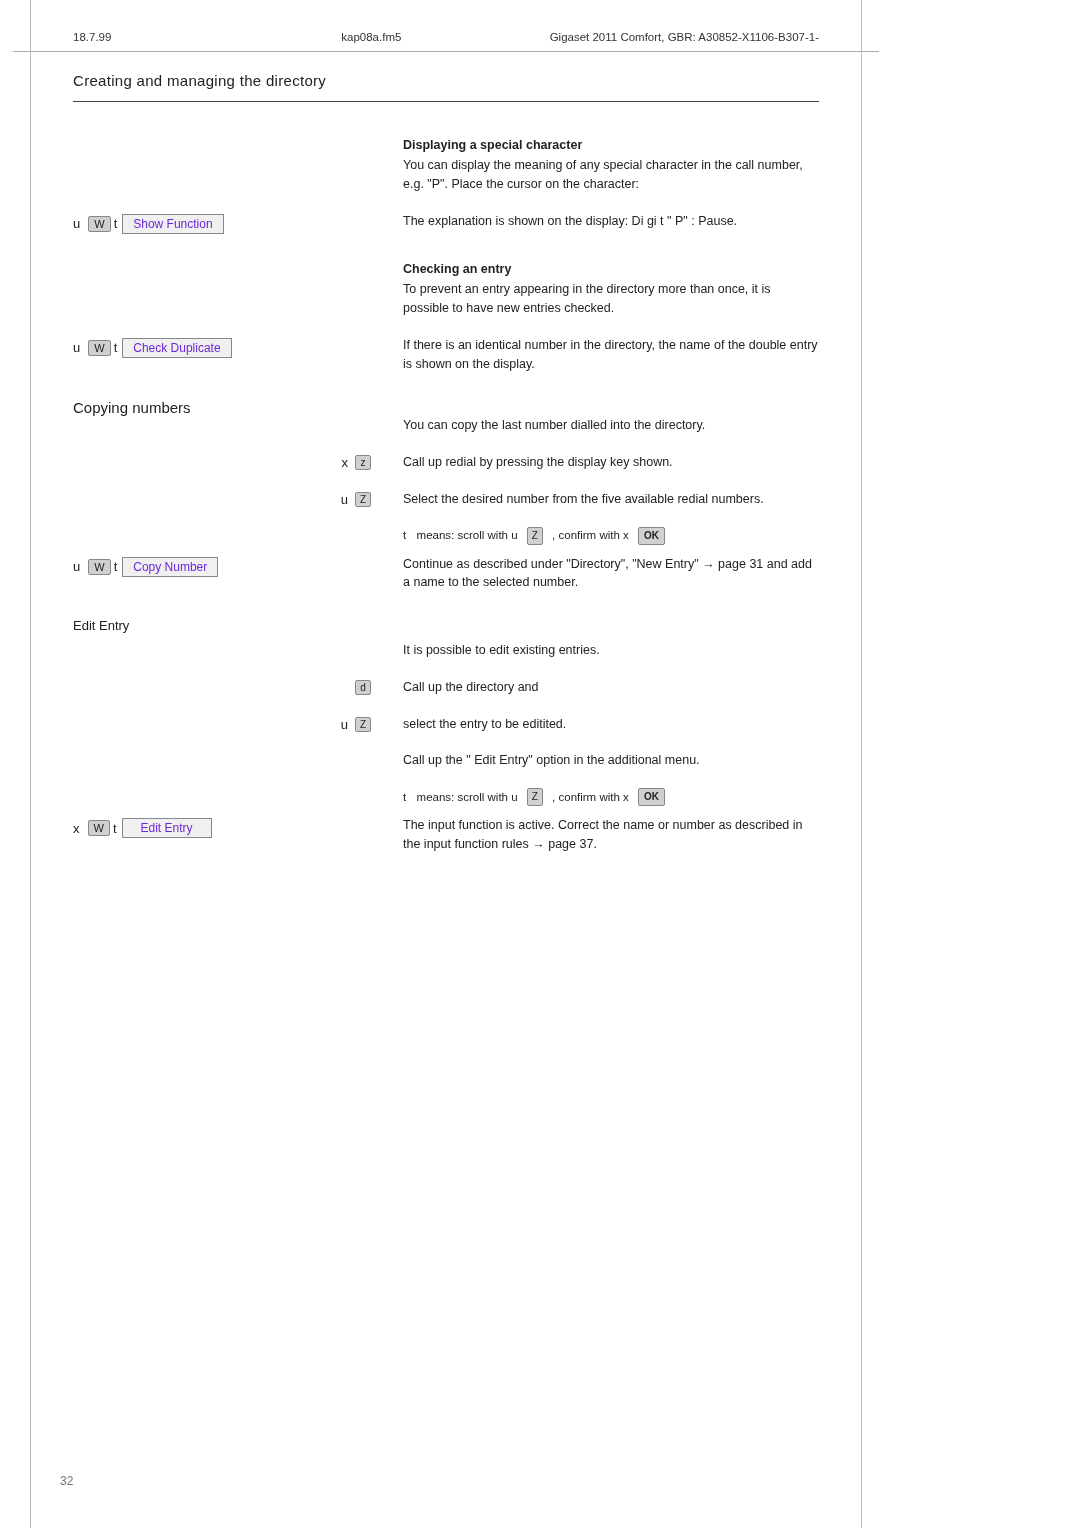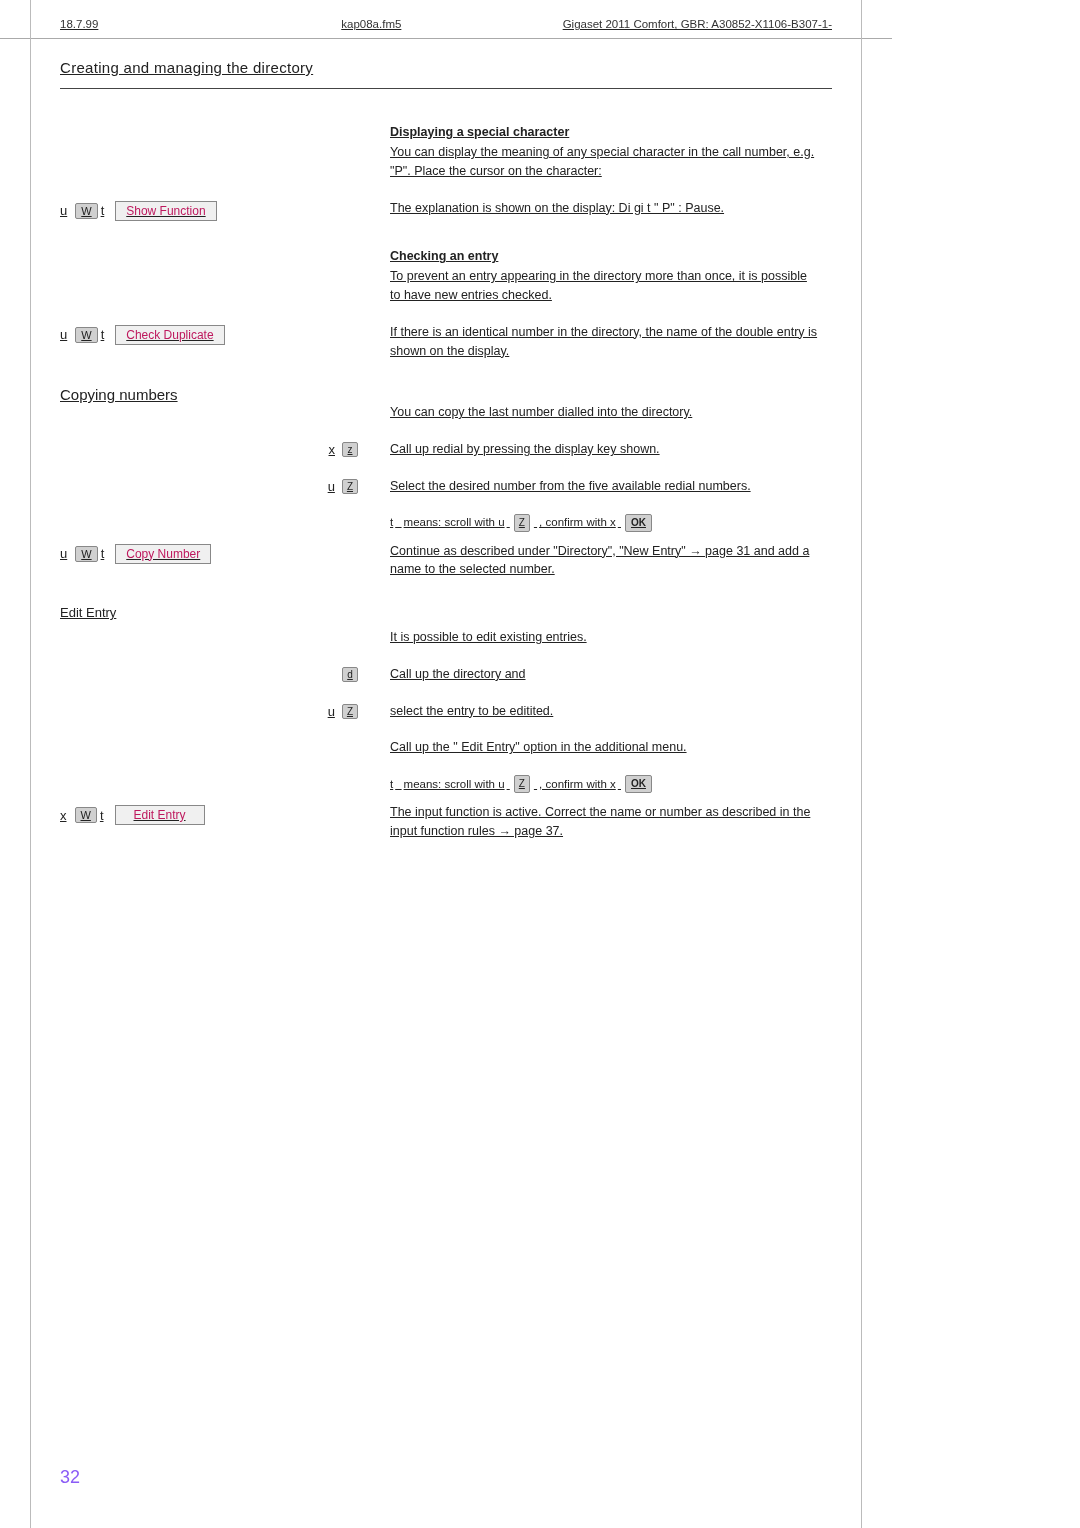--- a/index.html
+++ b/index.html
@@ -9,23 +9,22 @@
       font-size: 13px;
       color: #222;
       width: 1080px;
       min-height: 1528px;
       position: relative;
     }
 
     .page-container {
       width: 892px;
       min-height: 1528px;
-      padding: 0;
+      padding: 13px;
       position: relative;
-      text-decoration: underline;
     }
 
     
     .header {
       display: flex;
       justify-content: space-between;
       align-items: center;
       padding: 18px 60px 8px 60px;
       border-bottom: 1px solid #aaa;
       margin-bottom: 10px;
@@ -147,44 +146,43 @@
       color: #222;
       font-weight: bold;
     }
 
     .function-button {
       display: inline-block;
       border: 1px solid #888;
       background: #f0f0f0;
       padding: 2px 10px;
       font-size: 12px;
-      color: #be185d;
-      margin-left: 6px;
+      color: #6d28d9;
       min-width: 90px;
       text-align: center;
     }
 
     
     .small-instruction {
       font-size: 11.5px;
       color: #222;
       line-height: 1.4;
       display: flex;
       align-items: center;
       flex-wrap: wrap;
       gap: 2px;
     }
 
     
     .footer {
       position: absolute;
       bottom: 40px;
       left: 60px;
-      font-size: 18px;
-      color: #8b5cf6;
+      font-size: 12px;
+      color: #737373;
     }
 
     
     .left-bar {
       position: absolute;
       left: 30px;
       top: 0;
       bottom: 0;
       width: 1px;
       background: #bbb;

